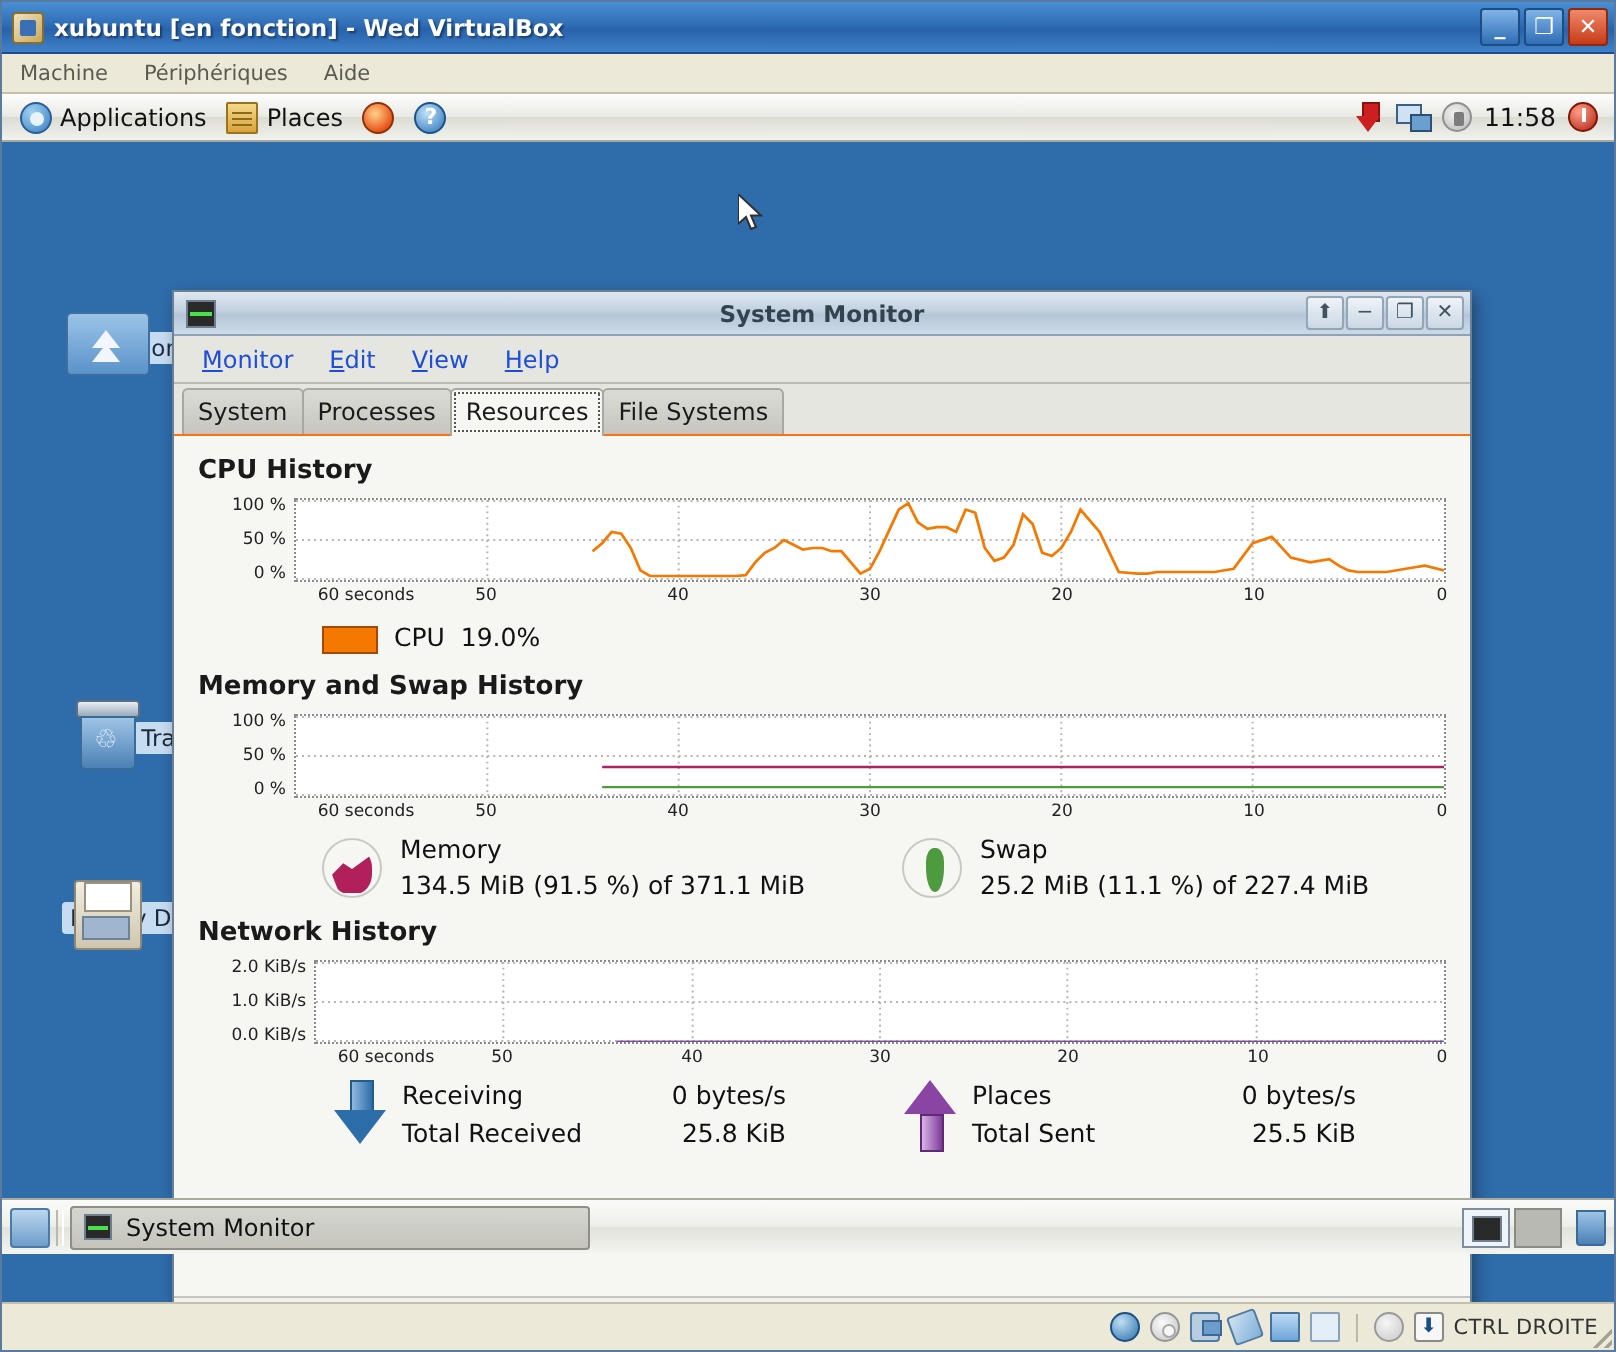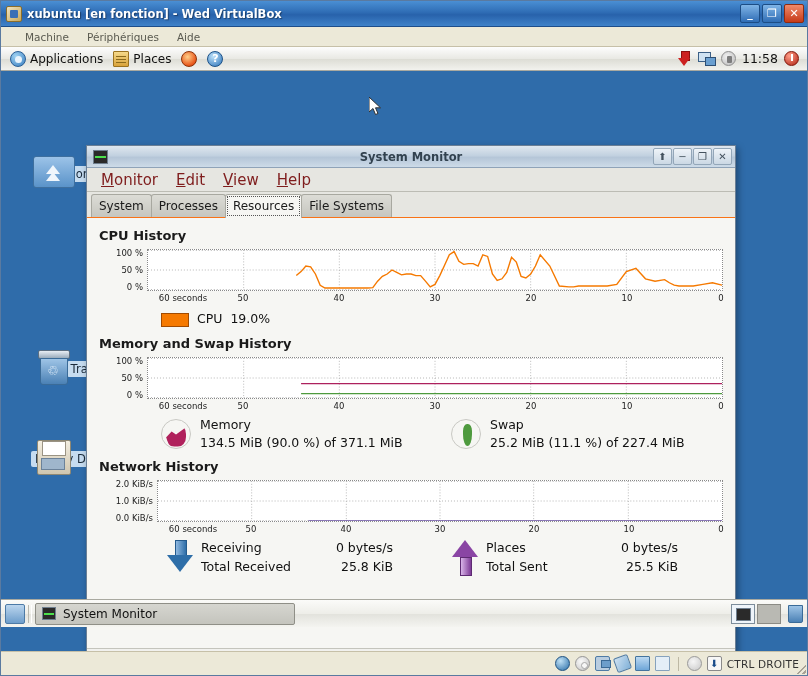--- a/index.html
+++ b/index.html
@@ -52,21 +52,21 @@
     font-size: 11px; font-weight: bold; color: #ffffff;
     background: linear-gradient(to bottom,#7fb4e6,#2f6db5);
     cursor: pointer; line-height: 1;
   }
   .vb-btn.close { background: linear-gradient(to bottom,#f08a6a,#c63a18); border-color: #8e2a10; }
 
   
   #vbox-menubar {
     height: 20px; background: #ece9d8;
     display: flex; align-items: center;
-    padding-left: 24px; gap: 18px;
+    padding-left: 9px; gap: 18px;
     border-bottom: 1px solid #c6c0a8;
     font-size: 10.5px; color: #5a5a50;
   }
   #vbox-menubar .mi { cursor: default; white-space: nowrap; }
 
   
   #guest-screen {
     flex: 1 1 auto; position: relative;
     background: #2f6caa;
     overflow: hidden;
@@ -165,21 +165,21 @@
     background: linear-gradient(to bottom,#eef3f8,#cbd8e4);
     display: flex; align-items: center; justify-content: center;
     font-size: 10px; color: #44525e; cursor: pointer; line-height: 1;
   }
 
   #sm-menubar {
     height: 24px; flex: 0 0 auto;
     background: #e6e6e1; border-bottom: 1px solid #bcbcb4;
     display: flex; align-items: center; padding-left: 6px; gap: 2px;
   }
-  .sm-menu { font-size: 15px; color: #7f1d1d; padding: 3px 8px; cursor: pointer; }
+  .sm-menu { font-size: 12px; color: #1d4ed8; padding: 3px 8px; cursor: pointer; }
   .sm-menu u { text-decoration: underline; }
 
   #sm-tabstrip {
     flex: 0 0 auto; height: 26px;
     background: #e6e6e1;
     display: flex; align-items: flex-end;
     padding-left: 4px;
     border-bottom: 1px solid #f97316;
     position: relative;
   }
@@ -509,21 +509,21 @@
             <span style="left:288px;">30</span>
             <span style="left:384px;">20</span>
             <span style="left:480px;">10</span>
             <span style="left:574px;">0</span>
           </div>
           <div class="rsrc-row">
             <div class="rsrc-item" style="width:290px; margin-left:62px;">
               <div class="pie mem"></div>
               <div class="rsrc-text">
                 <div class="ttl">Memory</div>
-                <div class="val">134.5 MiB (90.0 %) of 371.1 MiB</div>
+                <div class="val">134.5 MiB (91.5 %) of 371.1 MiB</div>
               </div>
             </div>
             <div class="rsrc-item">
               <div class="pie swap"></div>
               <div class="rsrc-text">
                 <div class="ttl">Swap</div>
                 <div class="val">25.2 MiB (11.1 %) of 227.4 MiB</div>
               </div>
             </div>
           </div>

